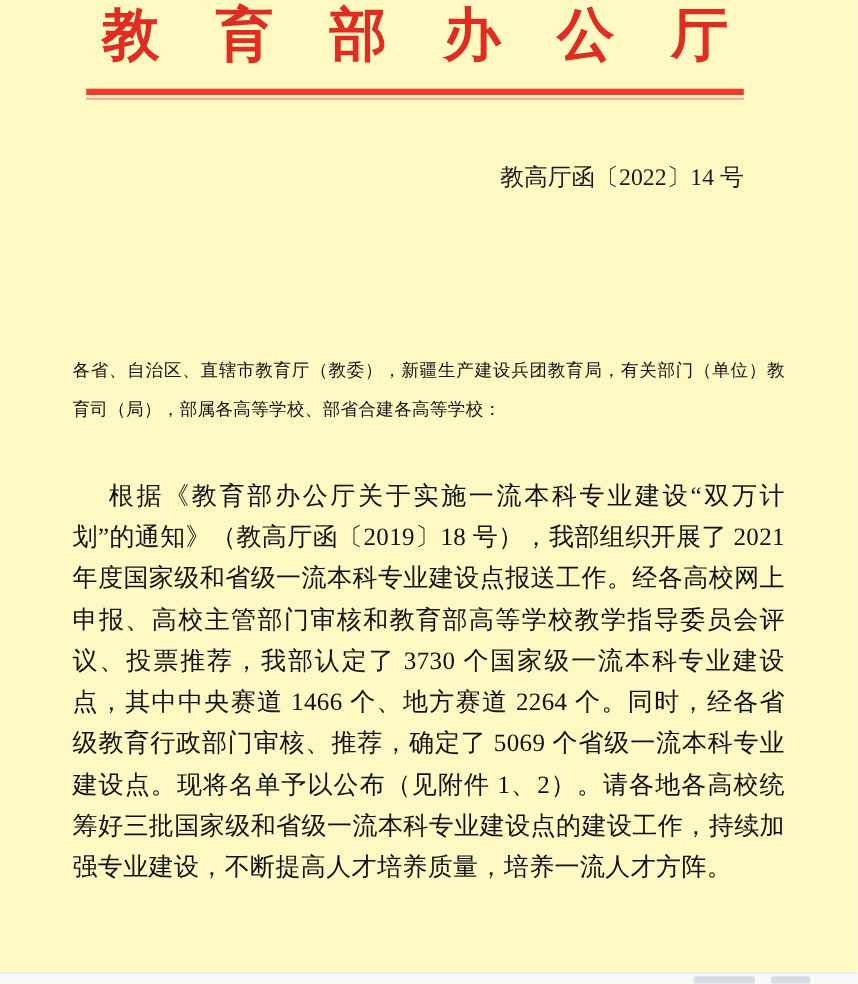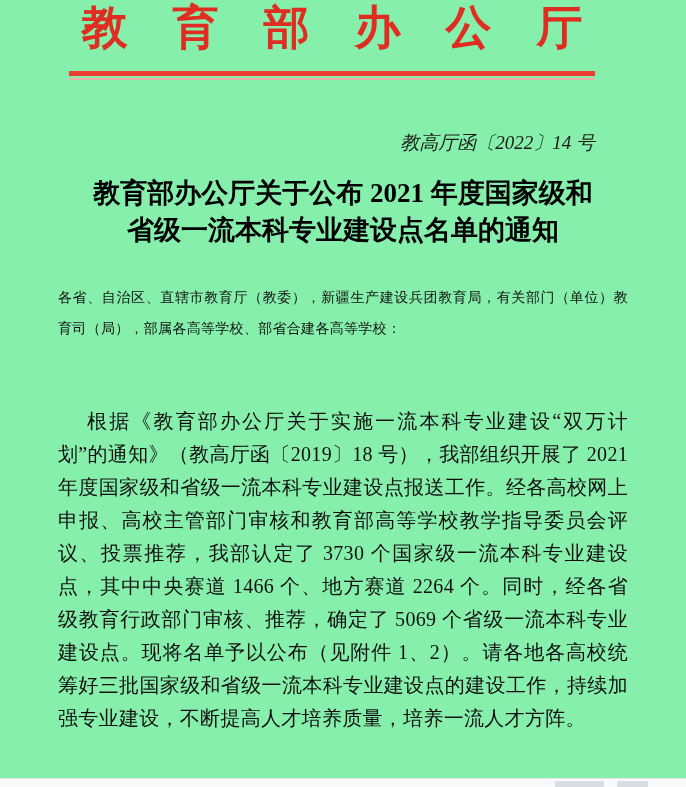--- a/index.html
+++ b/index.html
@@ -8,21 +8,21 @@
     background: #ffffff;
     width: 686px;
     height: 787px;
     overflow: hidden;
     font-family: "Liberation Serif", "DejaVu Serif", serif;
   }
   .page {
     position: relative;
     width: 686px;
     height: 787px;
-    background: #86efac;
+    background: #fef9c3;
   }
   .org-name {
     position: absolute;
     top: 0px;
     left: -11px;
     width: 686px;
     text-align: center;
     color: #e02d22;
     font-size: 46px;
     line-height: 56px;
@@ -48,21 +48,20 @@
     background: #f2aba5;
   }
   .doc-number {
     position: absolute;
     top: 131px;
     right: 91px;
     font-size: 19px;
     line-height: 24px;
     color: #1a1a1a;
     white-space: nowrap;
-    font-style: italic;
   }
   .doc-title {
     position: absolute;
     top: 175px;
     left: 0;
     width: 686px;
     text-align: center;
     font-size: 27px;
     line-height: 37px;
     font-weight: bold;
@@ -83,21 +82,20 @@
     position: absolute;
     top: 381px;
     left: 58px;
     width: 570px;
     font-size: 20px;
     line-height: 33px;
     letter-spacing: 0.3px;
     color: #111111;
     text-align: justify;
     text-indent: 29px;
-    margin-top: 24px;
   }
   .attachment {
     position: absolute;
     top: 747px;
     left: 58px;
     width: 570px;
     font-size: 20px;
     line-height: 31px;
     letter-spacing: 0.3px;
     color: #111111;
@@ -128,24 +126,20 @@
 
 <div class="page">
 
   <div class="org-name">教育部办公厅</div>
 
   <div class="rule-thick"></div>
   <div class="rule-thin"></div>
 
   <div class="doc-number">教高厅函〔2022〕14 号</div>
 
-  <div class="doc-title">
-    <div>教育部办公厅关于公布 2021 年度国家级和</div>
-    <div>省级一流本科专业建设点名单的通知</div>
-  </div>
 
   <div class="salutation">各省、自治区、直辖市教育厅（教委），新疆生产建设兵团教育局，有关部门（单位）教育司（局），部属各高等学校、部省合建各高等学校：</div>
 
   <div class="body-paragraph">根据《教育部办公厅关于实施一流本科专业建设“双万计划”的通知》（教高厅函〔2019〕18 号），我部组织开展了 2021 年度国家级和省级一流本科专业建设点报送工作。经各高校网上申报、高校主管部门审核和教育部高等学校教学指导委员会评议、投票推荐，我部认定了 3730 个国家级一流本科专业建设点，其中中央赛道 1466 个、地方赛道 2264 个。同时，经各省级教育行政部门审核、推荐，确定了 5069 个省级一流本科专业建设点。现将名单予以公布（见附件 1、2）。请各地各高校统筹好三批国家级和省级一流本科专业建设点的建设工作，持续加强专业建设，不断提高人才培养质量，培养一流人才方阵。</div>
 
 
   <div class="bottom-bar">
     <div class="nub nub1"></div>
     <div class="nub nub2"></div>
   </div>

